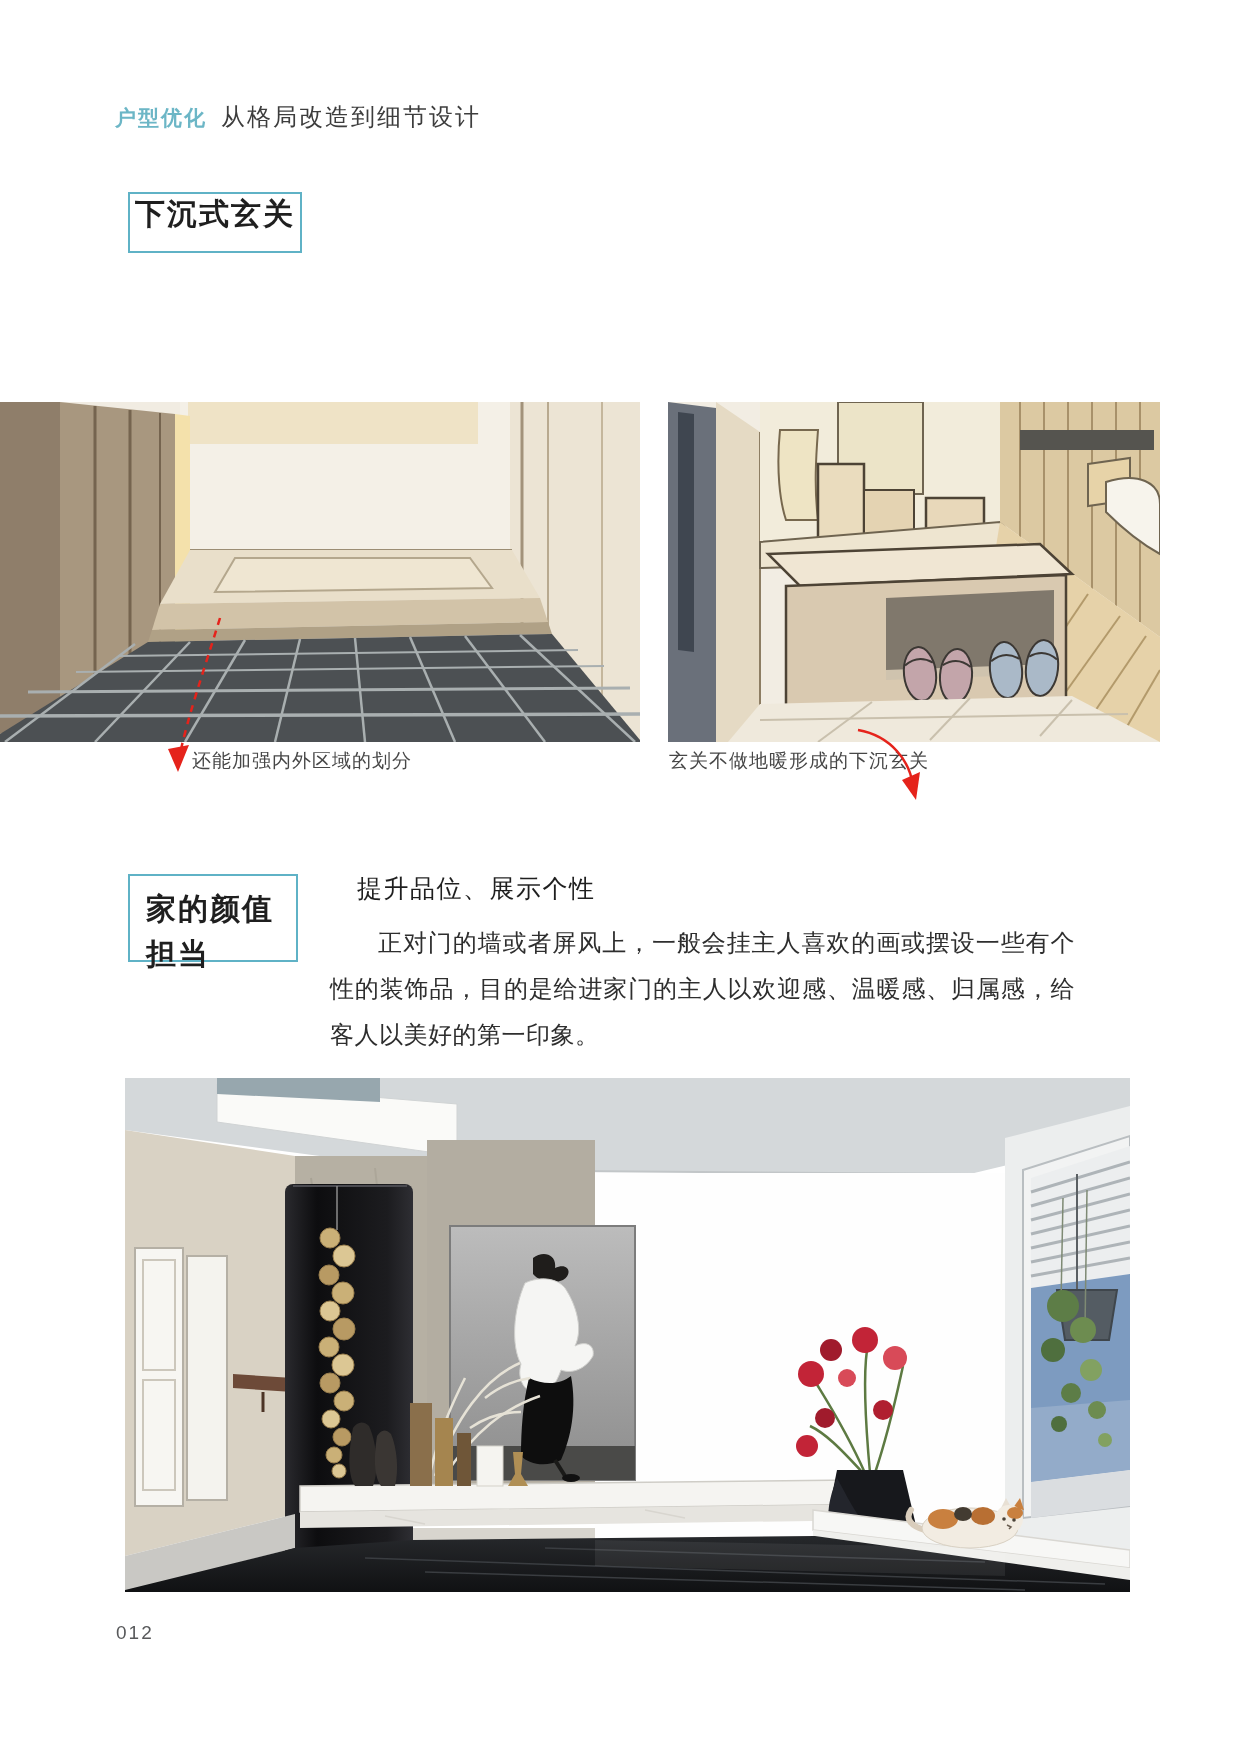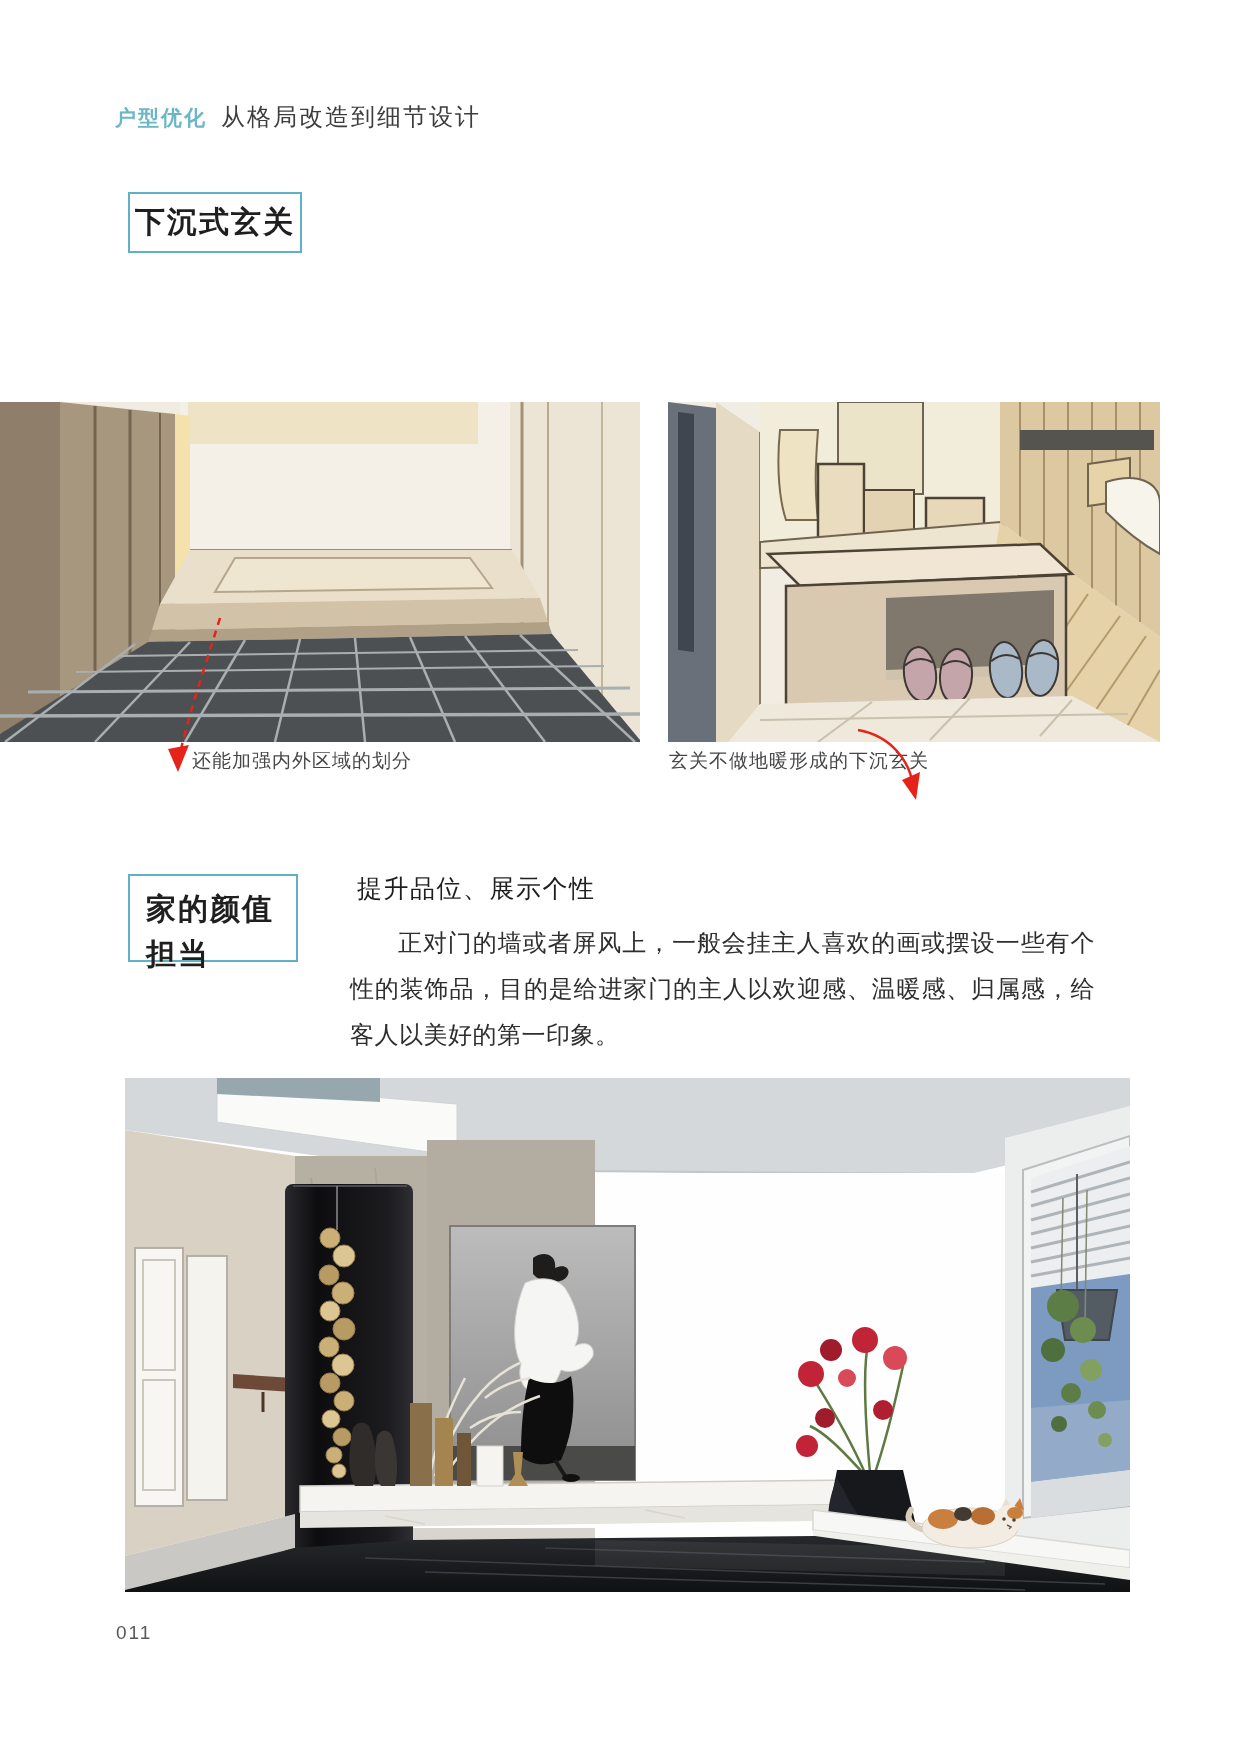--- a/index.html
+++ b/index.html
@@ -2,29 +2,29 @@
 <html><head>
 <meta charset="utf-8">
 <style>
   html,body{margin:0;padding:0;background:#ffffff;}
   .page{position:relative;width:1241px;height:1755px;background:#fff;
         font-family:"Liberation Sans","DejaVu Sans",sans-serif;overflow:hidden;}
   .hdr{position:absolute;top:101px;left:115px;display:flex;align-items:baseline;gap:14px;}
   .hdr-hl{font-size:21px;font-weight:bold;color:#6cb6c6;letter-spacing:2px;}
   .hdr-sub{font-size:24px;color:#3d3d3d;letter-spacing:2px;}
   .tbox{position:absolute;border:2px solid #5fb2c6;background:#fff;color:#1f1f1f;font-weight:bold;box-sizing:border-box;}
-  .tbox1{left:128px;top:192px;width:174px;height:61px;display:flex;align-items:center;justify-content:center;
+  .tbox1{left:128px;top:192px;width:174px;height:61px;display:flex;justify-content:center;
          font-size:30px;letter-spacing:2px;}
   .tbox2{left:128px;top:874px;width:170px;height:88px;font-size:30px;line-height:45px;
          padding:10px 0 0 16px;letter-spacing:2px;}
   .tbox2 span{display:block;}
   .para{position:absolute;left:330px;width:745px;font-size:24px;line-height:46px;color:#2e2e2e;
         text-align:justify;text-indent:2em;letter-spacing:0.5px;}
   .para1{top:184px;}
-  .para2{top:920px;margin-left:20px;}
+  .para2{top:920px;}
   .h2{position:absolute;left:357px;top:872px;font-size:25px;font-weight:normal;color:#1f1f1f;letter-spacing:1.5px;}
   .cap{position:absolute;font-size:19px;color:#474747;letter-spacing:1px;}
   .cap1{left:192px;top:748px;}
   .cap2{left:637px;top:748px;margin-left:32px;}
   .fig{position:absolute;}
   .fig svg{display:block;}
   .fig1{left:0;top:402px;width:640px;height:340px;}
   .fig2{left:668px;top:402px;width:492px;height:340px;}
   .fig3{left:125px;top:1078px;width:1005px;height:514px;}
   .arrow{position:absolute;}
@@ -356,15 +356,15 @@
       <polygon points="0,514 0,512 170,470 288,462 690,458 1005,502 1005,514" fill="url(#fg)"></polygon>
       <g stroke="#3a3d41" stroke-width="1.5">
         <line x1="240" y1="480" x2="980" y2="506"></line>
         <line x1="300" y1="494" x2="900" y2="512"></line>
         <line x1="420" y1="470" x2="860" y2="484"></line>
       </g>
       <polygon points="470,462 880,470 880,498 470,488" fill="#ffffff" opacity="0.07"></polygon>
     </svg>
   </div>
 
-  <div class="pgnum">011</div>
+  <div class="pgnum">012</div>
 
 </div>
 
 </body></html>

